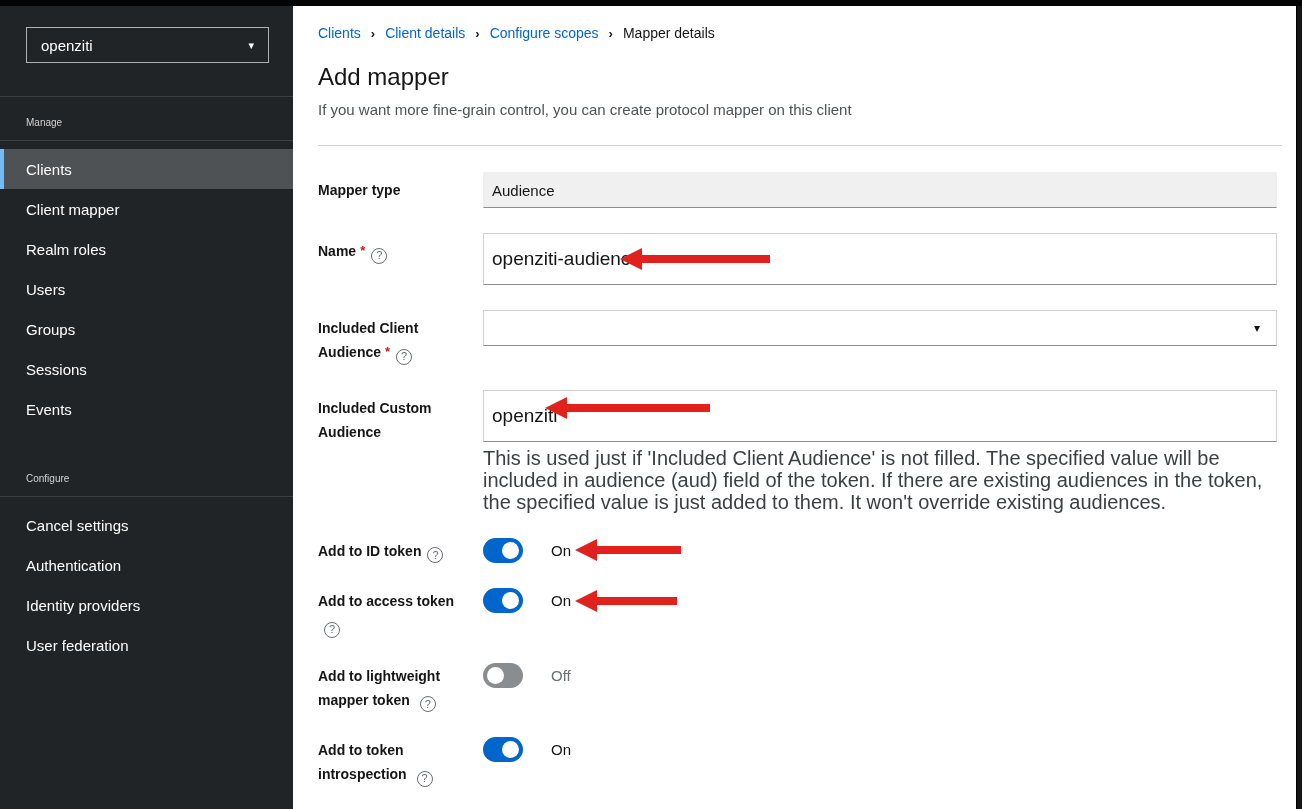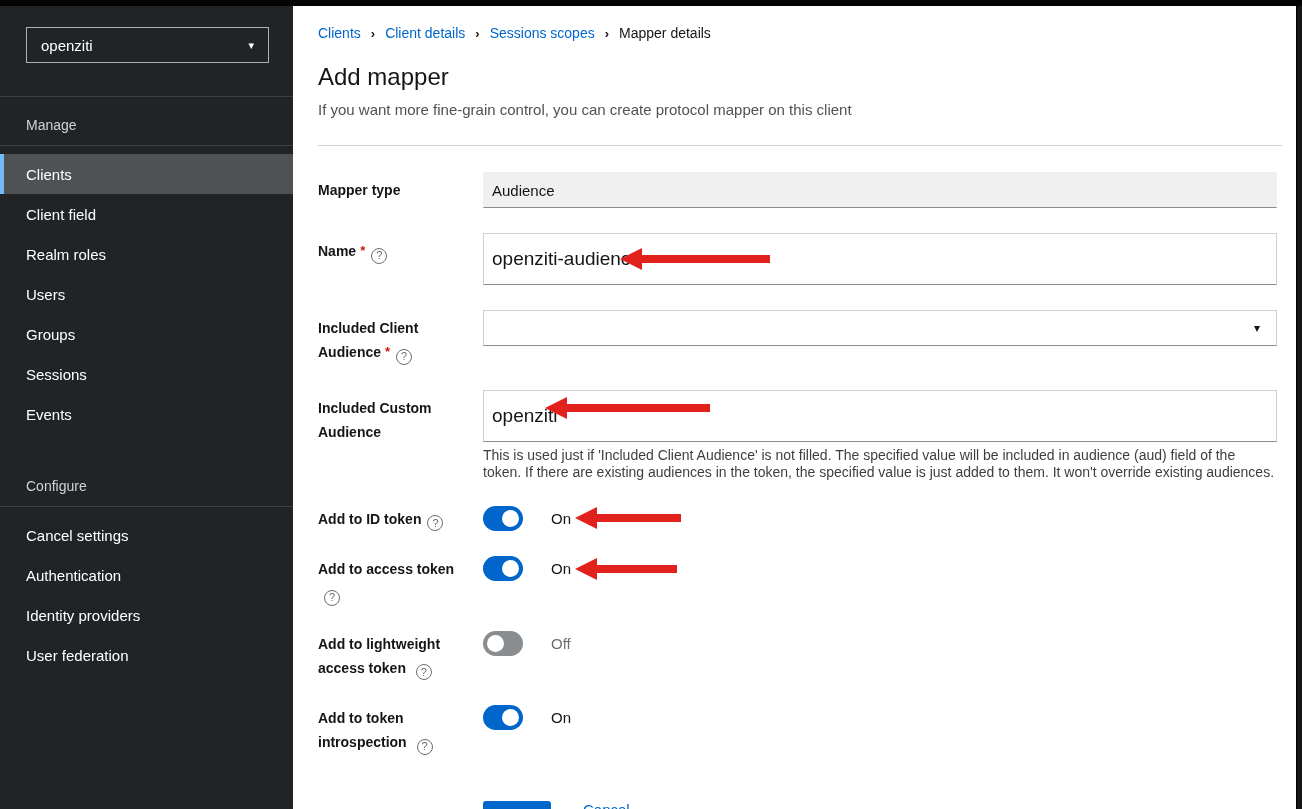--- a/index.html
+++ b/index.html
@@ -23,21 +23,21 @@
   .scroll-strip{position:absolute;top:6px;right:0;width:6px;height:803px;background:#161616;border-left:1px solid #000;z-index:15}
 
   .app{display:flex;height:809px;padding-top:6px}
 
   
   .sidebar{width:293px;flex-shrink:0;background:var(--sidebar-bg);color:#f0f0f0;display:flex;flex-direction:column}
   .realm-section{border-bottom:1px solid var(--sidebar-divider);padding:21px 24px 33px 26px}
   .realm-box{height:36px;border:1px solid #aeb0b3;display:flex;align-items:center;justify-content:space-between;
     padding:0 14px;font-size:15px;cursor:pointer;color:#fff}
   .realm-caret{font-size:11px;color:#fff}
-  .nav-section-title{padding:20px 0 12px 26px;font-size:14px;color:#d2d2d2;border-bottom:1px solid var(--sidebar-divider)}
+  .nav-section-title{padding:20px 0 12px 26px;font-size:10px;color:#d2d2d2;border-bottom:1px solid var(--sidebar-divider)}
   .nav-list{padding-top:8px}
   .nav-item{height:40px;display:flex;align-items:center;padding-left:26px;font-size:15px;color:#fff;cursor:pointer}
   .nav-item.current{background:var(--selected-bg);border-left:4px solid var(--selected-accent);padding-left:22px}
   .nav-gap{height:24px}
 
   
   .main{flex:1;background:#fff;padding-left:25px;padding-right:20px}
   .header{padding-top:19px;border-bottom:1px solid #d2d2d2;padding-bottom:27px}
   .breadcrumb{display:flex;align-items:center;gap:10px;font-size:14px}
   .crumb-link{color:var(--primary);text-decoration:none;cursor:pointer}
@@ -56,21 +56,21 @@
     border-radius:50%;color:var(--text-gray);font-size:11px;font-weight:400;margin-left:6px;vertical-align:-3px;cursor:pointer;line-height:1}
 
   .control{position:relative}
   .text-input{width:100%;height:52px;border:1px solid #d2d2d2;border-bottom-color:#8a8d90;padding:8px 8px;
     font-size:19px;color:var(--text-dark);font-family:inherit;background:#fff}
   .disabled-field{height:36px;background:#f0f0f0;border:1px solid #f0f0f0;border-bottom-color:#8a8d90;
     display:flex;align-items:center;padding:0 8px;font-size:15px;color:var(--text-dark)}
   .select-box{height:36px;border:1px solid #d2d2d2;border-bottom-color:#8a8d90;background:#fff;display:flex;
     align-items:center;justify-content:flex-end;padding:0 16px;cursor:pointer}
   .select-caret{font-size:12px;color:var(--text-dark)}
-  .helper{margin-top:5px;font-size:14px;color:#3c3f42;line-height:17px}
+  .helper{margin-top:5px;font-size:20px;color:#3c3f42;line-height:22px}
 
   .toggle-cell{display:flex;align-items:center}
   .switch{width:40px;height:25px;border-radius:13px;position:relative;cursor:pointer;flex-shrink:0}
   .switch .knob{width:17px;height:17px;border-radius:50%;background:#fff;position:absolute;top:4px}
   .switch.on{background:var(--primary)}
   .switch.on .knob{right:4px}
   .switch.off{background:var(--toggle-off)}
   .switch.off .knob{left:4px}
   .state{font-size:15px;margin-left:28px;color:var(--text-dark)}
   .state.off{color:var(--text-gray)}
@@ -107,21 +107,21 @@
         <span class="realm-caret">▾</span>
       </div>
     </div>
 
     <div class="nav-section-title">Manage</div>
     <div class="nav-list">
       <div class="nav-item current">
         <span>Clients</span>
       </div>
       <div class="nav-item">
-        <span>Client field</span>
+        <span>Client mapper</span>
       </div>
       <div class="nav-item">
         <span>Realm roles</span>
       </div>
       <div class="nav-item">
         <span>Users</span>
       </div>
       <div class="nav-item">
         <span>Groups</span>
       </div>
@@ -151,21 +151,21 @@
     </div>
   </div>
 
   <div class="main">
     <div class="header">
       <div class="breadcrumb">
         <a class="crumb-link">Clients</a>
         <span class="crumb-sep">›</span>
         <a class="crumb-link">Client details</a>
         <span class="crumb-sep">›</span>
-        <a class="crumb-link">Sessions scopes</a>
+        <a class="crumb-link">Configure scopes</a>
         <span class="crumb-sep">›</span>
         <span class="crumb-current">Mapper details</span>
       </div>
       <div class="page-title">Add mapper</div>
       <div class="page-subtitle">If you want more fine-grain control, you can create protocol mapper on this client</div>
     </div>
 
     <div class="form">
 
       <div class="row input-row">
@@ -244,21 +244,21 @@
           <span class="state">On</span>
           <div class="arrow arrow-inline arrow-access">
             <div class="head"></div>
             <div class="shaft"></div>
           </div>
         </div>
       </div>
 
       <div class="row toggle-row">
         <div class="flabel">
-          <span>Add to lightweight access token</span> <span class="help">?</span>
+          <span>Add to lightweight mapper token</span> <span class="help">?</span>
         </div>
         <div class="toggle-cell">
           <div class="switch off">
               <div class="knob"></div>
             </div>
           <span class="state off">Off</span>
         </div>
       </div>
 
       <div class="row toggle-row">

